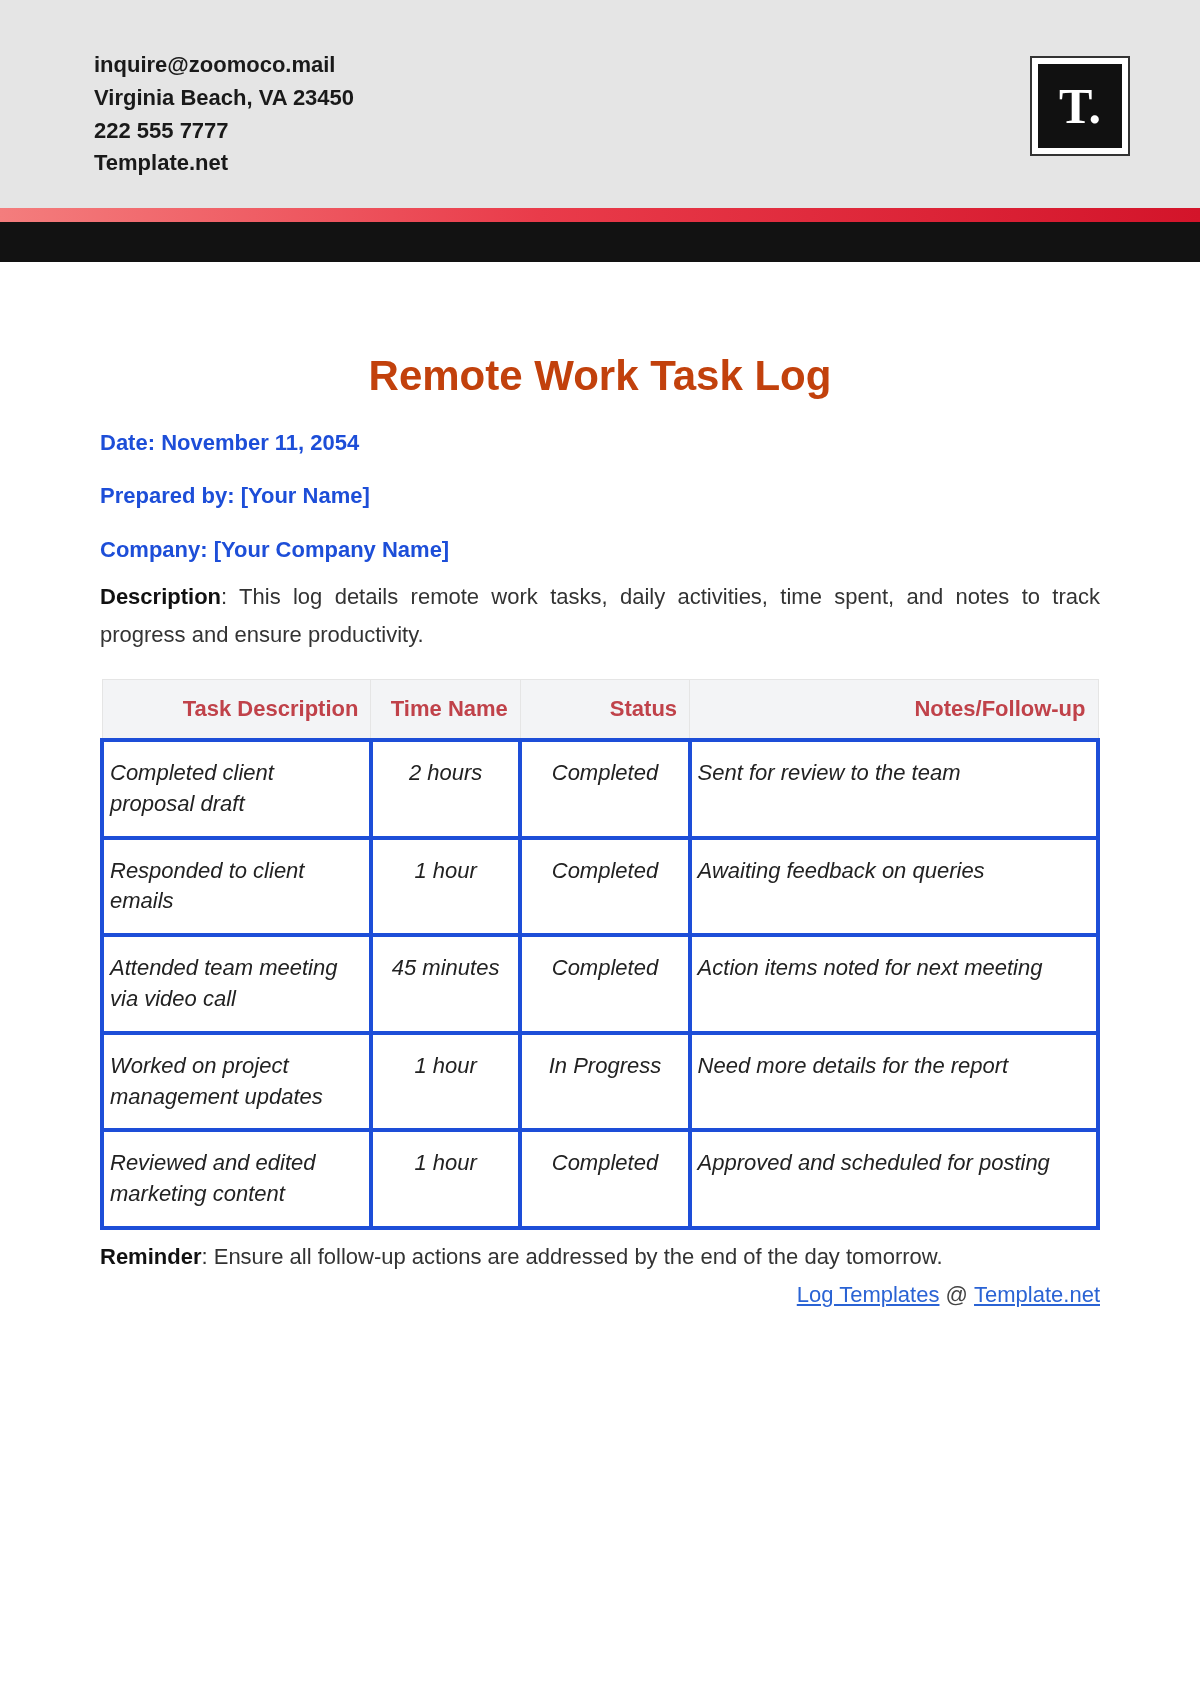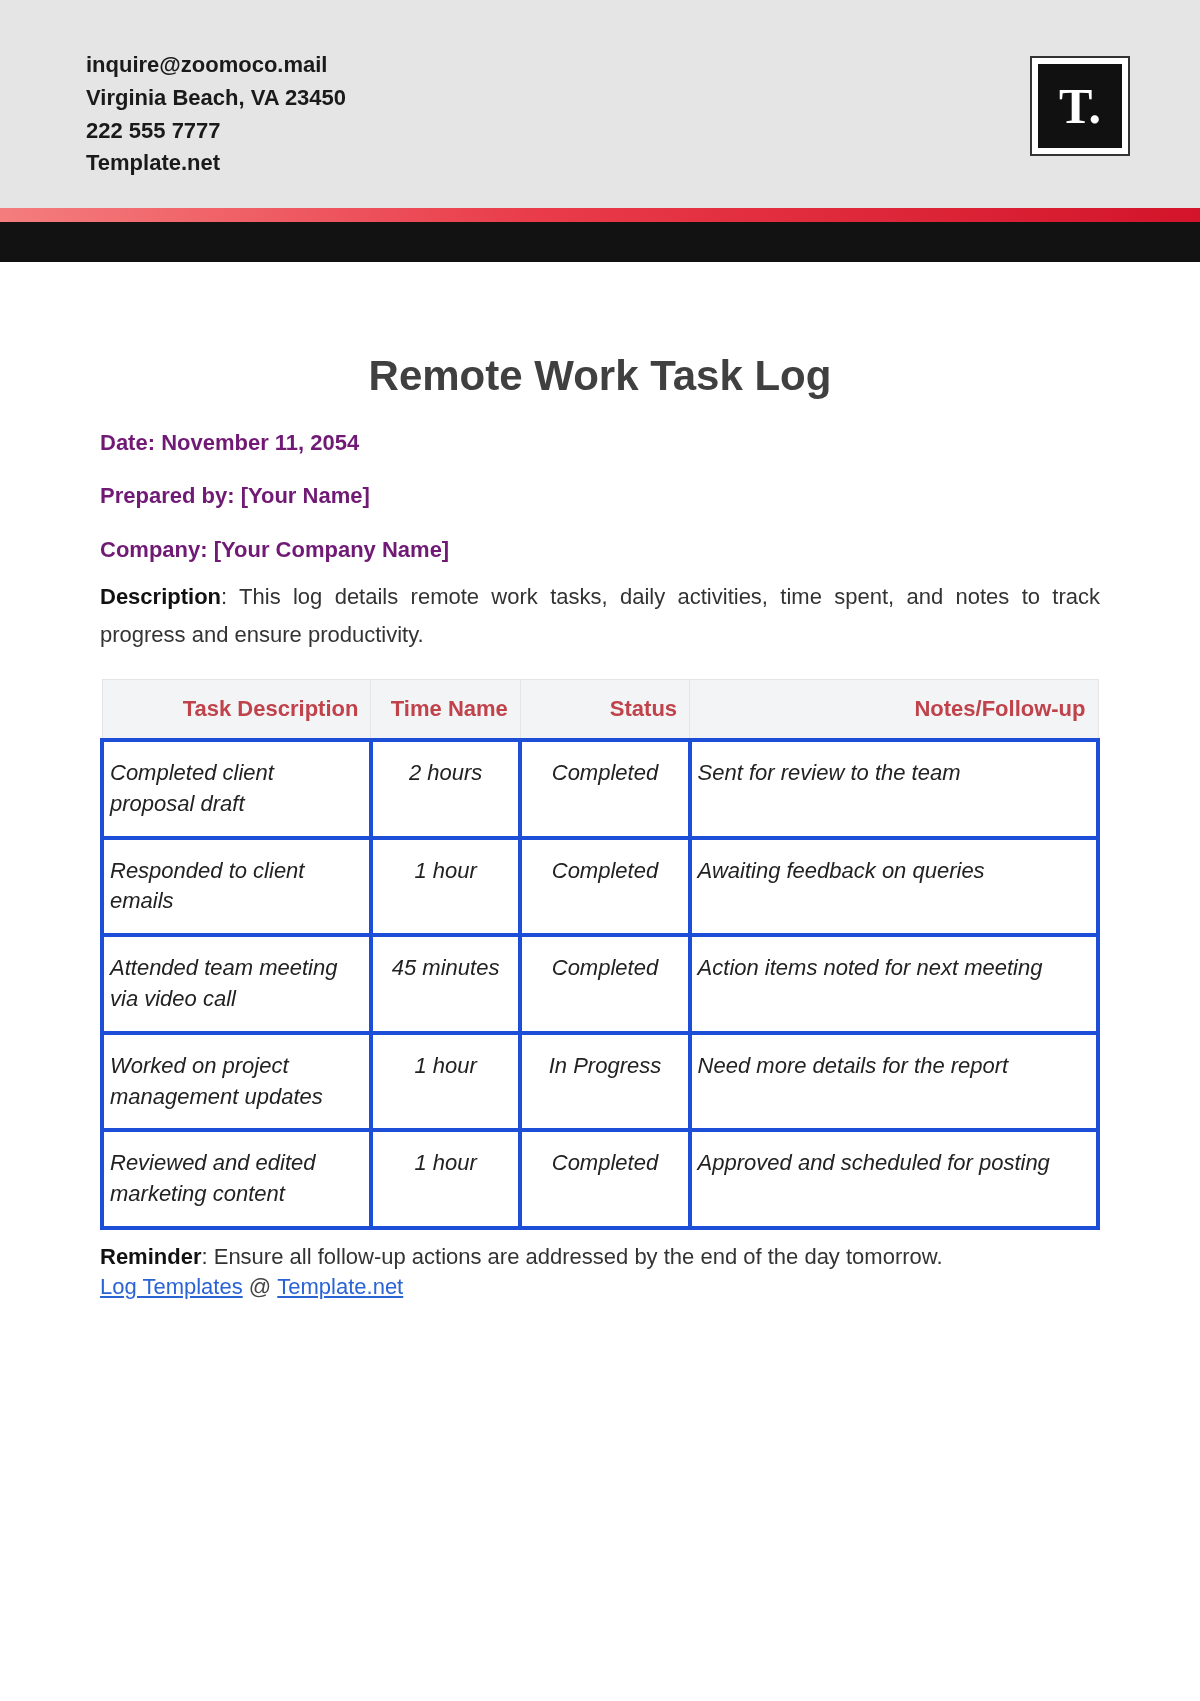--- a/index.html
+++ b/index.html
@@ -16,21 +16,21 @@
     background: #e5e5e5;
     position: relative;
     padding: 50px 70px 0 70px;
     display: flex;
     justify-content: space-between;
     align-items: flex-start;
   }
   .contact-block {
     display: flex;
     align-items: flex-end;
-    gap: 14px;
+    gap: 22px;
   }
   .contact-rule {
     width: 2px;
     background: #555;
   }
   .contact-lines {
     display: flex;
     flex-direction: column;
     gap: 2px;
     font-size: 22px;
@@ -69,27 +69,27 @@
     height: 40px;
     background: #121212;
   }
   .content {
     padding: 90px 100px 40px 100px;
   }
   .title {
     text-align: center;
     font-size: 42px;
     font-weight: 800;
-    color: #404040;
+    color: #c2410c;
     margin-bottom: 24px;
   }
   .meta {
     font-size: 22px;
     line-height: 1.7;
-    color: #701a75;
+    color: #1d4ed8;
     margin-bottom: 6px;
     margin-top: 16px;
   }
   .meta .label { font-weight: 700; }
   .desc {
     font-size: 22px;
     line-height: 1.7;
     color: #333;
     margin: 10px 0 26px 0;
     text-align: justify;
@@ -121,23 +121,23 @@
   .col-time { width: 15%; }
   .col-status { width: 17%; }
   .col-notes { width: 41%; }
   .reminder {
     font-size: 22px;
     margin-top: 14px;
     color: #333;
   }
   .reminder .label { font-weight: 700; color:#111; }
   .footer-link {
-    text-align: left;
-    font-size: 22px;
-    margin-top: 4px;
+    text-align: right;
+    font-size: 22px;
+    margin-top: 12px;
   }
   .footer-link a {
     color: #2a63d4;
     text-decoration: underline;
     font-weight: 500;
   }
   .footer-link span.at { color: #444; }
 </style>
 </head>
 <body>

